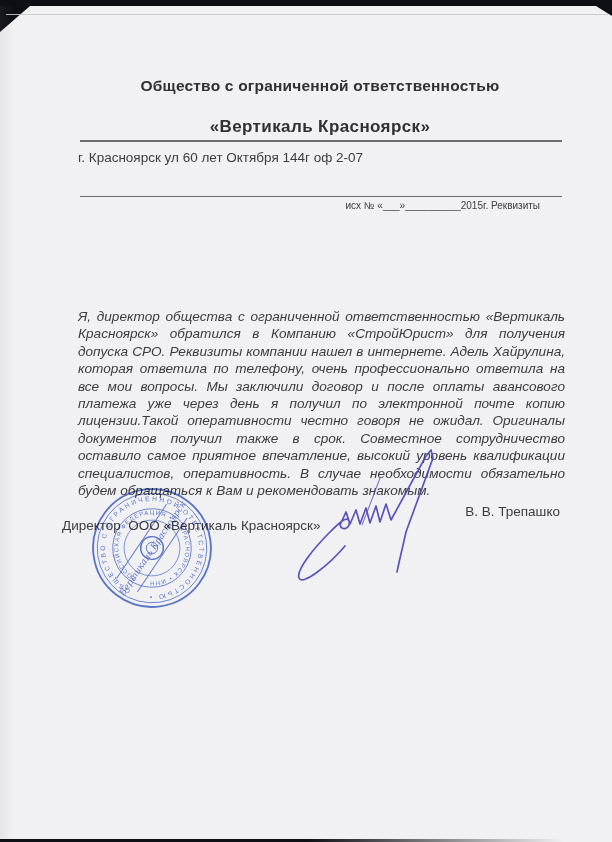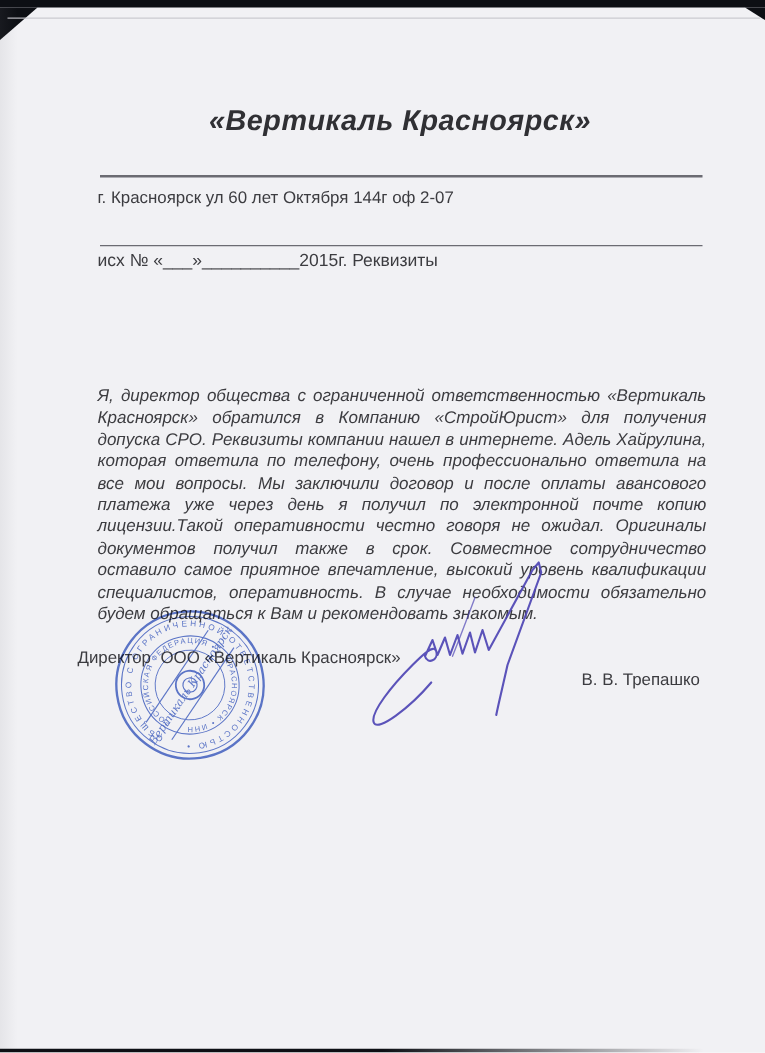--- a/index.html
+++ b/index.html
@@ -21,36 +21,36 @@
     border-top:10px solid var(--scan-edge);border-left:16px solid transparent;}
   .scan-edge-bottom{position:absolute;left:0;bottom:0;width:612px;height:3px;
     background:linear-gradient(90deg,var(--scan-edge) 0%,var(--scan-edge) 50%,rgba(13,15,20,0) 92%);}
   .scan-crease{position:absolute;left:6px;right:4px;top:14px;height:1px;background:#c7c7cc;opacity:.9;}
   .scan-shade-left{position:absolute;left:0;top:6px;bottom:0;width:14px;
     background:linear-gradient(90deg,rgba(120,120,130,.10),rgba(120,120,130,0));}
 
   
   .letterhead{position:absolute;left:78px;width:484px;top:77px;text-align:center;color:var(--heading-ink);}
   .org-type{font-size:15.5px;font-weight:700;letter-spacing:.2px;}
-  .org-name{font-size:23px;font-weight:700;letter-spacing:.4px;margin-top:6px;font-style:italic;}
+  .org-name{font-size:17px;font-weight:700;letter-spacing:.4px;margin-top:22px;}
   .rule{position:absolute;left:80px;width:482px;background:var(--rule);}
   .rule-1{top:140px;height:2px;}
   .rule-2{top:196px;height:1px;}
   .contacts{position:absolute;left:78px;top:149px;font-size:13.5px;line-height:18px;color:var(--ink);}
   .ref-row{position:absolute;left:78px;right:50px;top:200px;display:flex;
-    justify-content:flex-start;font-size:14px;color:var(--ink);}
+    justify-content:flex-end;font-size:10px;color:var(--ink);}
   .ref-city{padding-right:22px;}
 
   
   .body-text{position:absolute;left:78px;top:308px;width:487px;margin:0;
     font-size:13.6px;line-height:17.4px;text-align:justify;color:var(--ink);font-style:italic;}
 
   
   .sign-title{position:absolute;left:62px;top:518px;font-size:13.5px;white-space:pre;color:var(--ink);z-index:1;}
-  .sign-name{position:absolute;right:52px;top:536px;font-size:13.5px;color:var(--ink);}
+  .sign-name{position:absolute;right:52px;top:504px;font-size:13.5px;color:var(--ink);}
 
   
   .stamp{position:absolute;left:90px;top:486px;width:124px;height:124px;
     color:var(--stamp-blue);opacity:.82;mix-blend-mode:multiply;z-index:2;
     transform:rotate(-8deg);}
   .stamp text{fill:currentColor;}
   .stamp circle,.stamp line{stroke:currentColor;fill:none;}
   .autograph{position:absolute;left:290px;top:428px;width:155px;height:175px;
     color:var(--signature-blue);opacity:.92;z-index:2;}
   .autograph path{stroke:currentColor;fill:none;stroke-linecap:round;stroke-linejoin:round;}
@@ -59,20 +59,21 @@
 <body>
 
 <div class="scan-edge-top"></div>
 <div class="scan-corner-tl"></div>
 <div class="scan-corner-tr"></div>
 <div class="scan-crease"></div>
 <div class="scan-shade-left"></div>
 <div class="scan-edge-bottom"></div>
 
 <div class="letterhead">
+  <div class="org-type">Общество с ограниченной ответственностью</div>
   <div class="org-name">«Вертикаль Красноярск»</div>
 </div>
 <div class="rule rule-1"></div>
 <div class="contacts">
   <div>г. Красноярск ул 60 лет Октября 144г оф 2-07</div>
 </div>
 <div class="rule rule-2"></div>
 <div class="ref-row">
   <span>исх № «___»__________2015</span>
   <span class="ref-city">г. Реквизиты</span>

